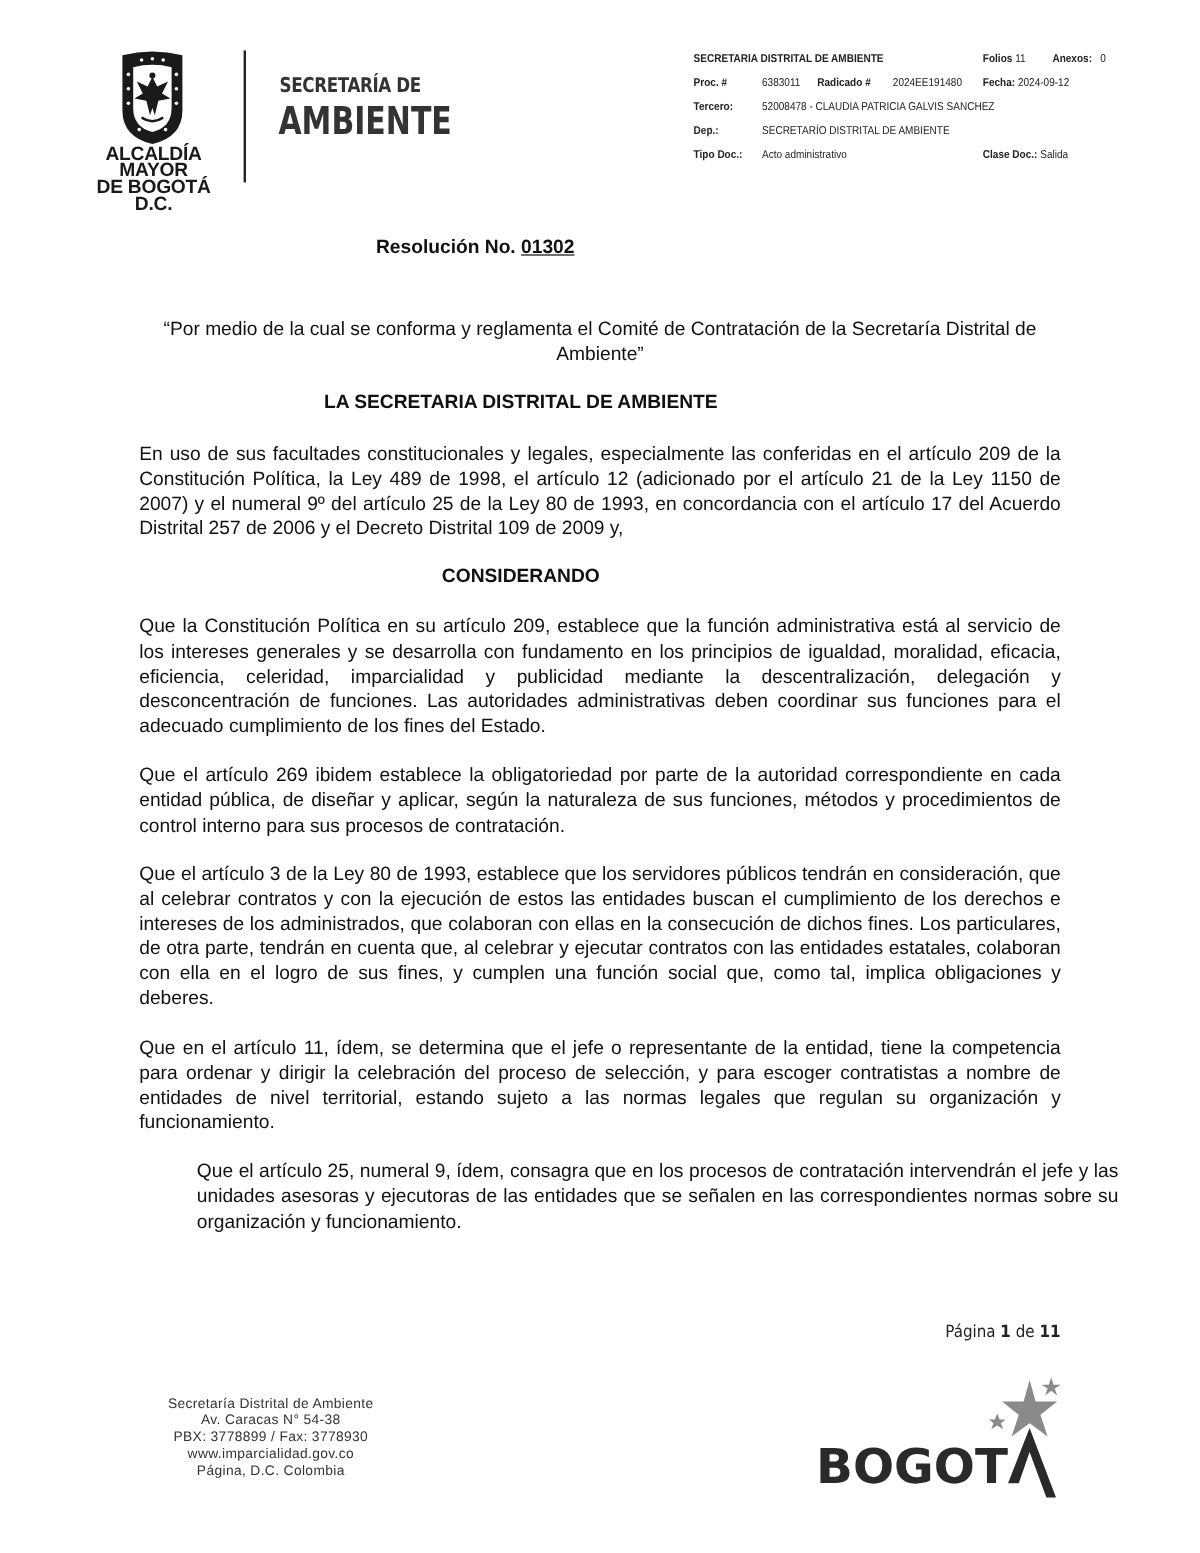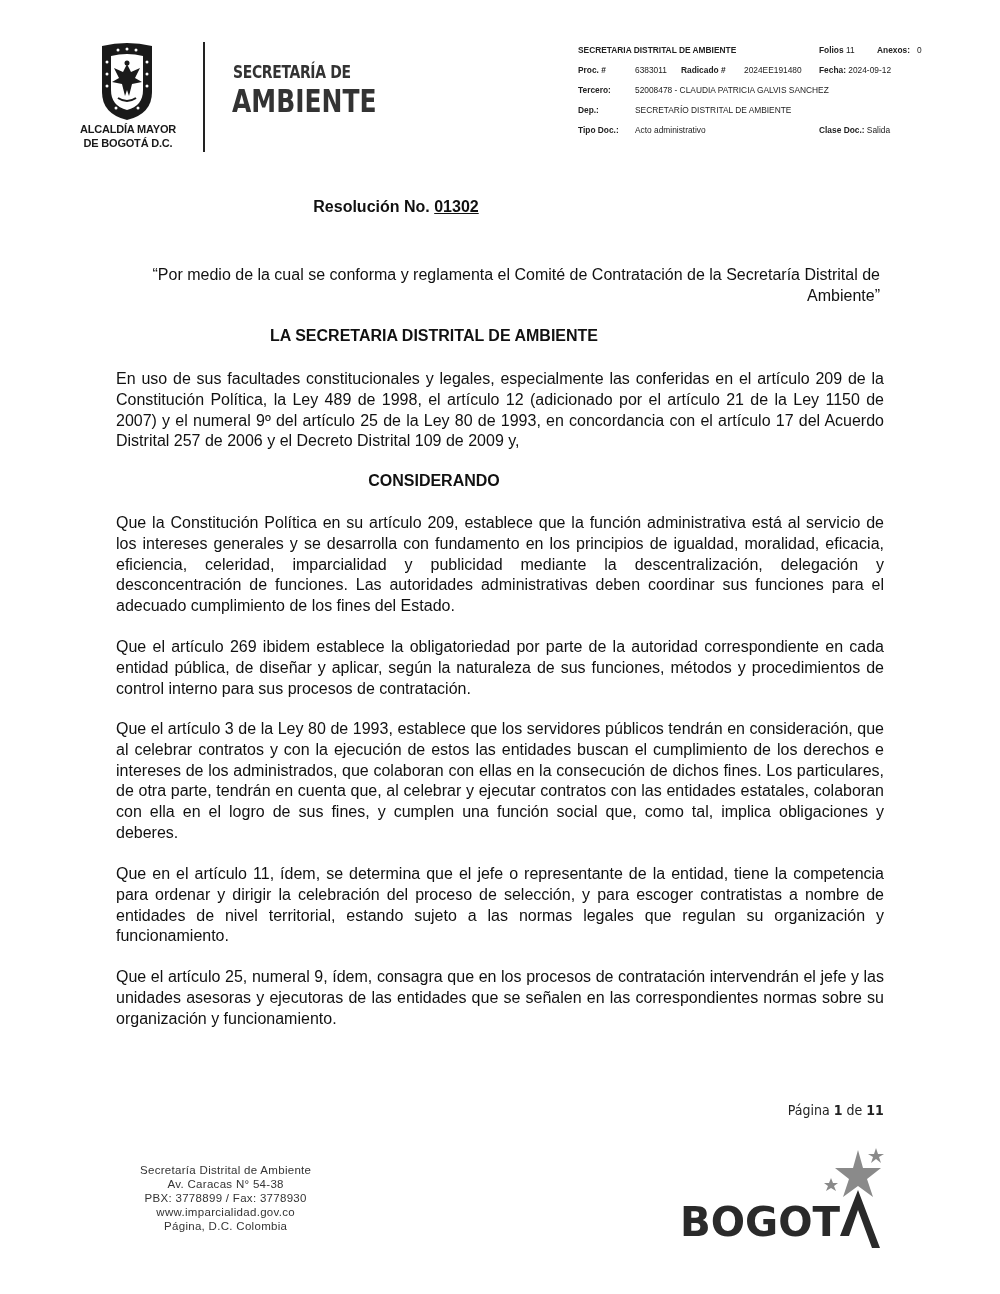--- a/index.html
+++ b/index.html
@@ -1,33 +1,33 @@
 <!DOCTYPE html>
 <html><head>
 <meta charset="utf-8">
 <style>
   html, body { margin: 0; padding: 0; background: #ffffff; }
   body { width: 1000px; height: 1294px; position: relative; overflow: hidden; color: #111; font-family: "Liberation Sans", sans-serif; }
   .abs { position: absolute; }
 
   
   .shield { left: 98px; top: 42px; width: 58px; height: 80px; }
-  .alcaldia { left: 78px; top: 122px; width: 100px; text-align: center; font-weight: bold; font-size: 11px; line-height: 14px; letter-spacing: -0.2px; color: #1a1a1a; }
+  .alcaldia { left: 78px; top: 122px; width: 100px; text-align: center; font-weight: bold; font-size: 16px; line-height: 14px; letter-spacing: -0.2px; color: #1a1a1a; }
   .vdivider { left: 203px; top: 42px; width: 2px; height: 110px; background: #222; }
   .sec-de { left: 233px; top: 62px; font-family: "DejaVu Sans", sans-serif; font-weight: bold; font-size: 17px; letter-spacing: -0.4px; color: #333; transform: scaleX(0.82); transform-origin: left; }
   .ambiente { left: 232px; top: 82px; font-family: "DejaVu Sans", sans-serif; font-weight: bold; font-size: 32px; letter-spacing: 0px; color: #333; transform: scaleX(0.78); transform-origin: left; }
 
   
   .stamp { font-size: 9.5px; color: #222; white-space: nowrap; transform: scaleX(0.88); transform-origin: left; }
   .stamp b { font-weight: bold; }
 
   
   .title { left: 0; width: 792px; top: 198px; text-align: center; font-weight: bold; font-size: 16px; }
   .title u { text-decoration: underline; }
-  .subtitle { left: 120px; width: 760px; top: 264px; text-align: right; font-size: 16px; line-height: 21px; }
+  .subtitle { left: 120px; width: 760px; top: 264px; text-align: center; font-size: 16px; line-height: 21px; }
   .heading { left: 0; width: 868px; text-align: center; font-weight: bold; font-size: 16px; }
   .para { left: 116px; width: 768px; font-size: 16px; line-height: 20.8px; text-align: justify; }
 
   .page-num { right: 116px; top: 1102px; font-family: "DejaVu Sans", sans-serif; font-size: 14px; color: #222; transform: scaleX(0.9); transform-origin: right; }
   .footer-addr { left: 140px; top: 1163px; font-size: 11.5px; line-height: 14px; color: #333; letter-spacing: 0.3px; text-align: center; }
   .bogota-logo { left: 680px; top: 1148px; width: 205px; height: 105px; text-decoration: underline; }
 </style>
 </head>
 <body>
 
@@ -93,21 +93,21 @@
 <div class="abs heading" style="top:327px;">LA SECRETARIA DISTRITAL DE AMBIENTE</div>
 
 <div class="abs para" style="top:369px;">En uso de sus facultades constitucionales y legales, especialmente las conferidas en el artículo 209 de la Constitución Política, la Ley 489 de 1998, el artículo 12 (adicionado por el artículo 21 de la Ley 1150 de 2007) y el numeral 9º del artículo 25 de la Ley 80 de 1993, en concordancia con el artículo 17 del Acuerdo Distrital 257 de 2006 y el Decreto Distrital 109 de 2009 y,</div>
 
 <div class="abs heading" style="top:472px;">CONSIDERANDO</div>
 
 <div class="abs para" style="top:513px;">Que la Constitución Política en su artículo 209, establece que la función administrativa está al servicio de los intereses generales y se desarrolla con fundamento en los principios de igualdad, moralidad, eficacia, eficiencia, celeridad, imparcialidad y publicidad mediante la descentralización, delegación y desconcentración de funciones. Las autoridades administrativas deben coordinar sus funciones para el adecuado cumplimiento de los fines del Estado.</div>
 <div class="abs para" style="top:637px;">Que el artículo 269 ibidem establece la obligatoriedad por parte de la autoridad correspondiente en cada entidad pública, de diseñar y aplicar, según la naturaleza de sus funciones, métodos y procedimientos de control interno para sus procesos de contratación.</div>
 <div class="abs para" style="top:719px;">Que el artículo 3 de la Ley 80 de 1993, establece que los servidores públicos tendrán en consideración, que al celebrar contratos y con la ejecución de estos las entidades buscan el cumplimiento de los derechos e intereses de los administrados, que colaboran con ellas en la consecución de dichos fines. Los particulares, de otra parte, tendrán en cuenta que, al celebrar y ejecutar contratos con las entidades estatales, colaboran con ella en el logro de sus fines, y cumplen una función social que, como tal, implica obligaciones y deberes.</div>
 <div class="abs para" style="top:864px;">Que en el artículo 11, ídem, se determina que el jefe o representante de la entidad, tiene la competencia para ordenar y dirigir la celebración del proceso de selección, y para escoger contratistas a nombre de entidades de nivel territorial, estando sujeto a las normas legales que regulan su organización y funcionamiento.</div>
-<div class="abs para" style="top:967px;">Que el artículo 25, numeral 9, ídem, consagra que en los procesos de contratación intervendrán el jefe y las unidades asesoras y ejecutoras de las entidades que se señalen en las correspondientes normas sobre su organización y funcionamiento.</div>
+<div class="abs para" style="top:967px;margin-left:48px;">Que el artículo 25, numeral 9, ídem, consagra que en los procesos de contratación intervendrán el jefe y las unidades asesoras y ejecutoras de las entidades que se señalen en las correspondientes normas sobre su organización y funcionamiento.</div>
 
 <div class="abs page-num">
   <span>Página</span>
   <b>1</b>
   <span>de</span>
   <b>11</b>
 </div>
 
 <div class="abs footer-addr">
   <div>Secretaría Distrital de Ambiente</div>

